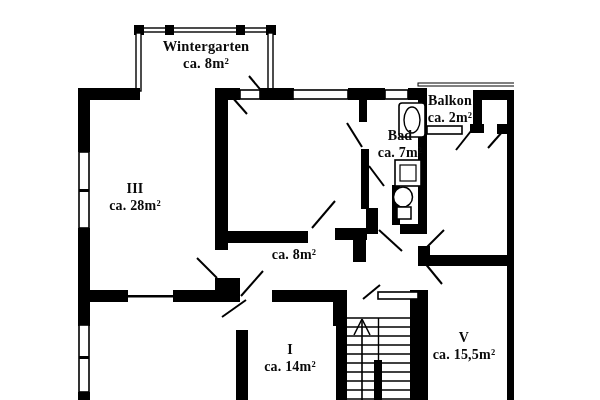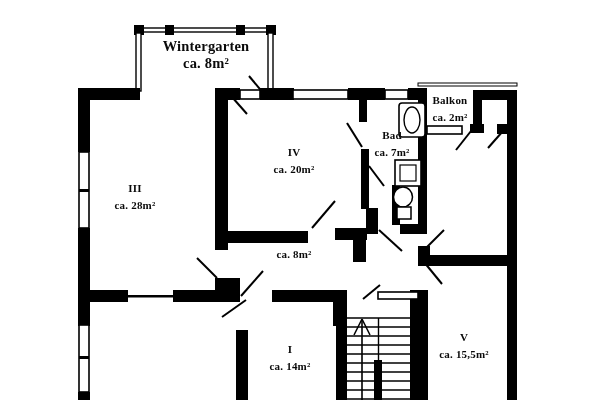--- a/index.html
+++ b/index.html
@@ -1,30 +1,30 @@
 <!DOCTYPE html>
 <html><head>
 <meta charset="utf-8">
 <style>
   html,body{margin:0;padding:0;background:#ffffff;}
   #plan{
     position:relative;
-    width:600px;height:400px;
+    width:514px;height:400px;
     background:#ffffff;
     overflow:hidden;
     font-family:"Liberation Serif","DejaVu Serif",serif;
   }
   #plan svg{position:absolute;left:0;top:0;}
   .room-label{
     position:absolute;
     transform:translateX(-50%);
     text-align:center;
     color:#0a0a0a;
     font-weight:bold;
-    font-size:11px;
+    font-size:14px;
     line-height:17px;
     white-space:nowrap;
     letter-spacing:0.2px;
   }
   .room-label .rn{display:block;}
   .room-label .ra{display:block;}
   .wg-label{font-size:14.5px;}
 </style>
 </head>
 <body>
@@ -158,25 +158,21 @@
   </svg>
 
   <div class="room-label wg-label" style="left:206px;top:38px">
     <span class="rn">Wintergarten</span>
     <span class="ra">ca. 8m²</span>
   </div>
   <div class="room-label" style="left:135px;top:180px">
     <span class="rn">III</span>
     <span class="ra">ca. 28m²</span>
   </div>
-  <div class="room-label" style="left:294px;top:144px">
-    <span class="rn">IV</span>
-    <span class="ra">ca. 20m²</span>
-  </div>
-  <div class="room-label" style="left:392px;top:127px">
+  <div class="room-label" style="left:400px;top:127px">
     <span class="rn">Bad</span>
     <span class="ra">ca. 7m²</span>
   </div>
   <div class="room-label" style="left:450px;top:92px">
     <span class="rn">Balkon</span>
     <span class="ra">ca. 2m²</span>
   </div>
   <div class="room-label" style="left:294px;top:246px">
     <span class="ra">ca. 8m²</span>
   </div>

